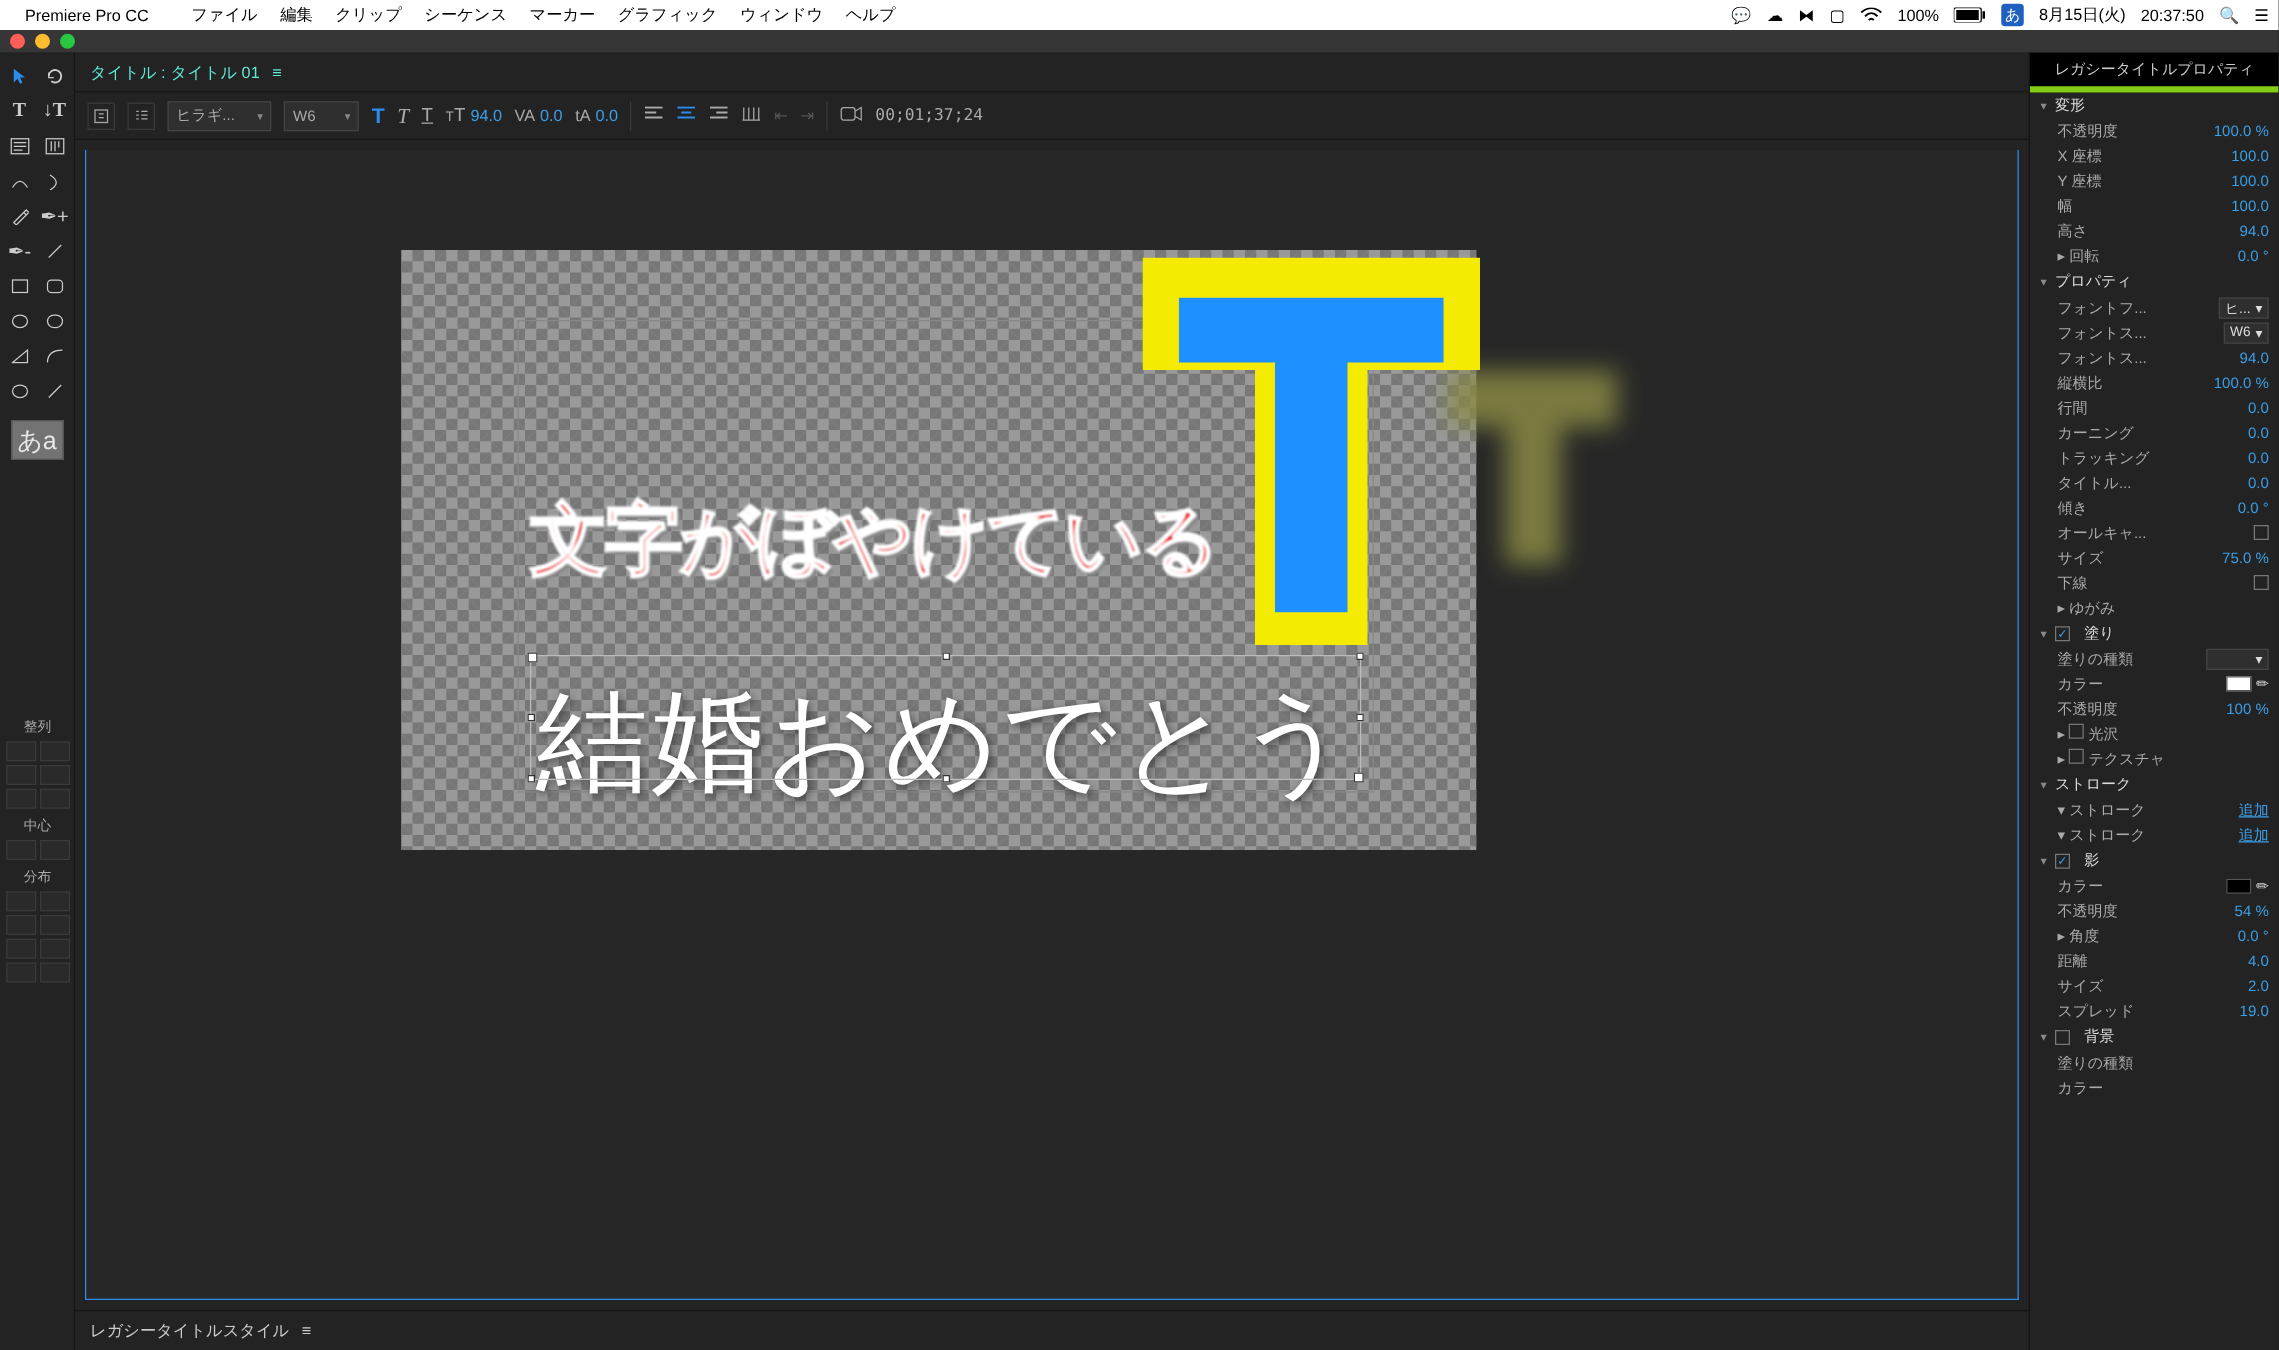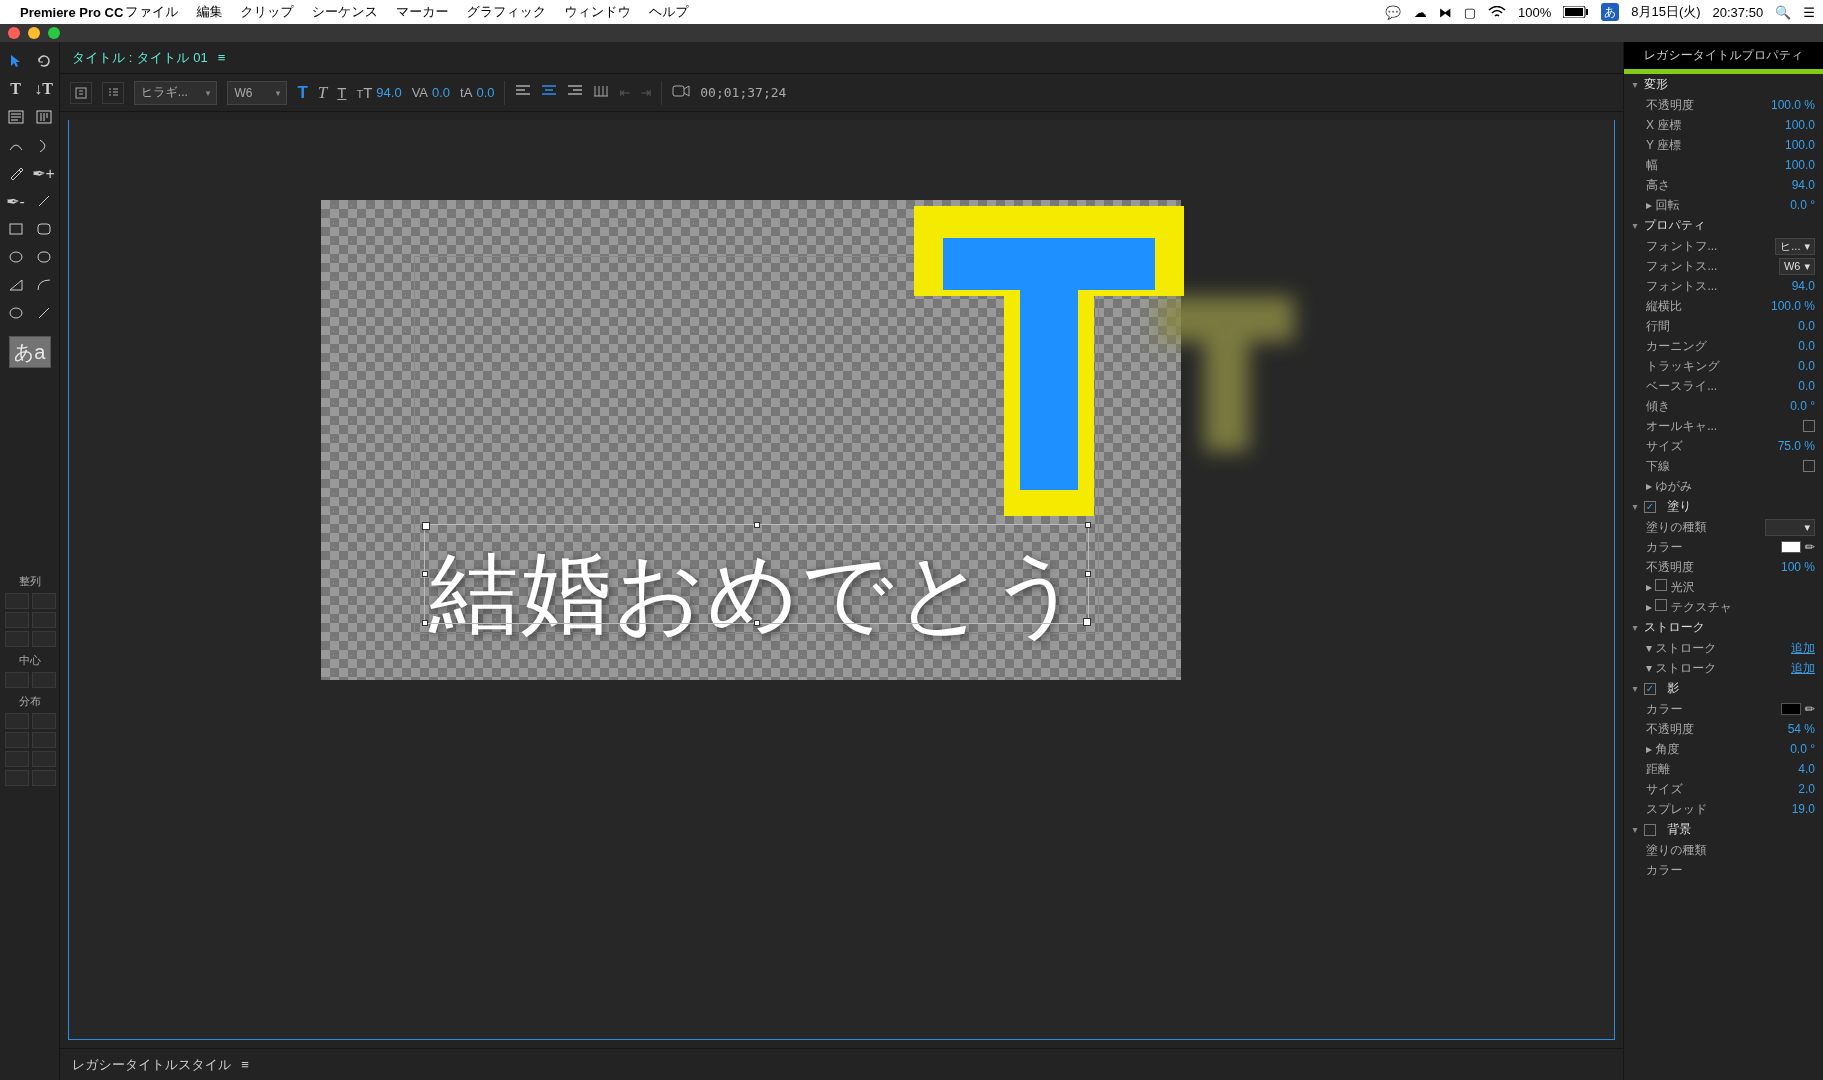--- a/index.html
+++ b/index.html
@@ -1,19 +1,19 @@
 <!DOCTYPE html>
 <html><head>
 <meta charset="utf-8">
 <style>
 *{margin:0;padding:0;box-sizing:border-box;font-family:-apple-system,"Helvetica Neue",Arial,sans-serif}
 body{width:1823px;height:1080px;background:#232323;overflow:hidden;color:#e8e8e8;font-size:13px;user-select:none}
 .menubar{height:24px;background:#fff;display:flex;align-items:center;padding:0 8px;color:#000;font-size:13px}
 .menubar .apple{font-size:16px;margin-right:12px}
-.menubar .appname{font-weight:700;margin-right:2px}
+.menubar .appname{font-weight:400;margin-right:34px}
 .menubar .m{margin-right:18px;cursor:default}
 .menubar .right{margin-left:auto;display:flex;align-items:center;gap:12px}
 .menubar .right span,.menubar .right svg{display:inline-flex;align-items:center}
 .winchrome{height:18px;background:#363636;display:flex;align-items:center;padding-left:8px;gap:8px}
 .winchrome .dot{width:12px;height:12px;border-radius:50%}
 .d-r{background:#ff5f57}.d-y{background:#febc2e}.d-g{background:#28c840}
 .app{display:flex;height:calc(1080px - 24px - 18px)}
 .tools{width:60px;background:#232323;display:flex;flex-direction:column;align-items:center;padding-top:8px;border-right:1px solid #151515}
 .toolrow{display:flex;gap:6px;margin-bottom:6px}
 .tool{width:22px;height:22px;display:flex;align-items:center;justify-content:center;color:#ccc;font-size:16px}
@@ -288,20 +288,21 @@
    <span><svg width="18" height="14" viewBox="0 0 18 14">
             <rect x="1" y="2" width="11" height="10" rx="2" stroke="#aaa" fill="none"></rect>
             <path d="M12 5 L17 2 L17 12 L12 9" stroke="#aaa" fill="none"></path>
           </svg></span>
    <span style="color:#aaa;font-family:monospace">00;01;37;24</span>
   </div>
 
   <div class="canvasArea">
    <div class="checker"></div>
    <div class="safebox"></div>
+   <div class="redtext">文字がぼやけている</div>
    <div class="whitetext">結婚おめでとう</div>
    <div class="textsel">
     <div class="handle" style="right:-3px;top:-3px"></div>
     <div class="handle" style="left:-3px;bottom:-3px"></div>
     <div class="handle" style="left:50%;top:-3px;margin-left:-3px"></div>
     <div class="handle" style="left:50%;bottom:-3px;margin-left:-3px"></div>
     <div class="handle" style="left:-3px;top:50%;margin-top:-3px"></div>
     <div class="handle" style="right:-3px;top:50%;margin-top:-3px"></div>
    </div>
    <div class="bigT">
@@ -387,21 +388,21 @@
       </div>
   <div class="row">
         <span class="k">カーニング</span>
         <span class="v">0.0</span>
       </div>
   <div class="row">
         <span class="k">トラッキング</span>
         <span class="v">0.0</span>
       </div>
   <div class="row">
-        <span class="k">ベースライ...</span>
+        <span class="k">タイトル...</span>
         <span class="v">0.0</span>
       </div>
   <div class="row">
         <span class="k">傾き</span>
         <span class="v">0.0 °</span>
       </div>
   <div class="row">
         <span class="k">オールキャ...</span>
         <span class="cb"></span>
       </div>

